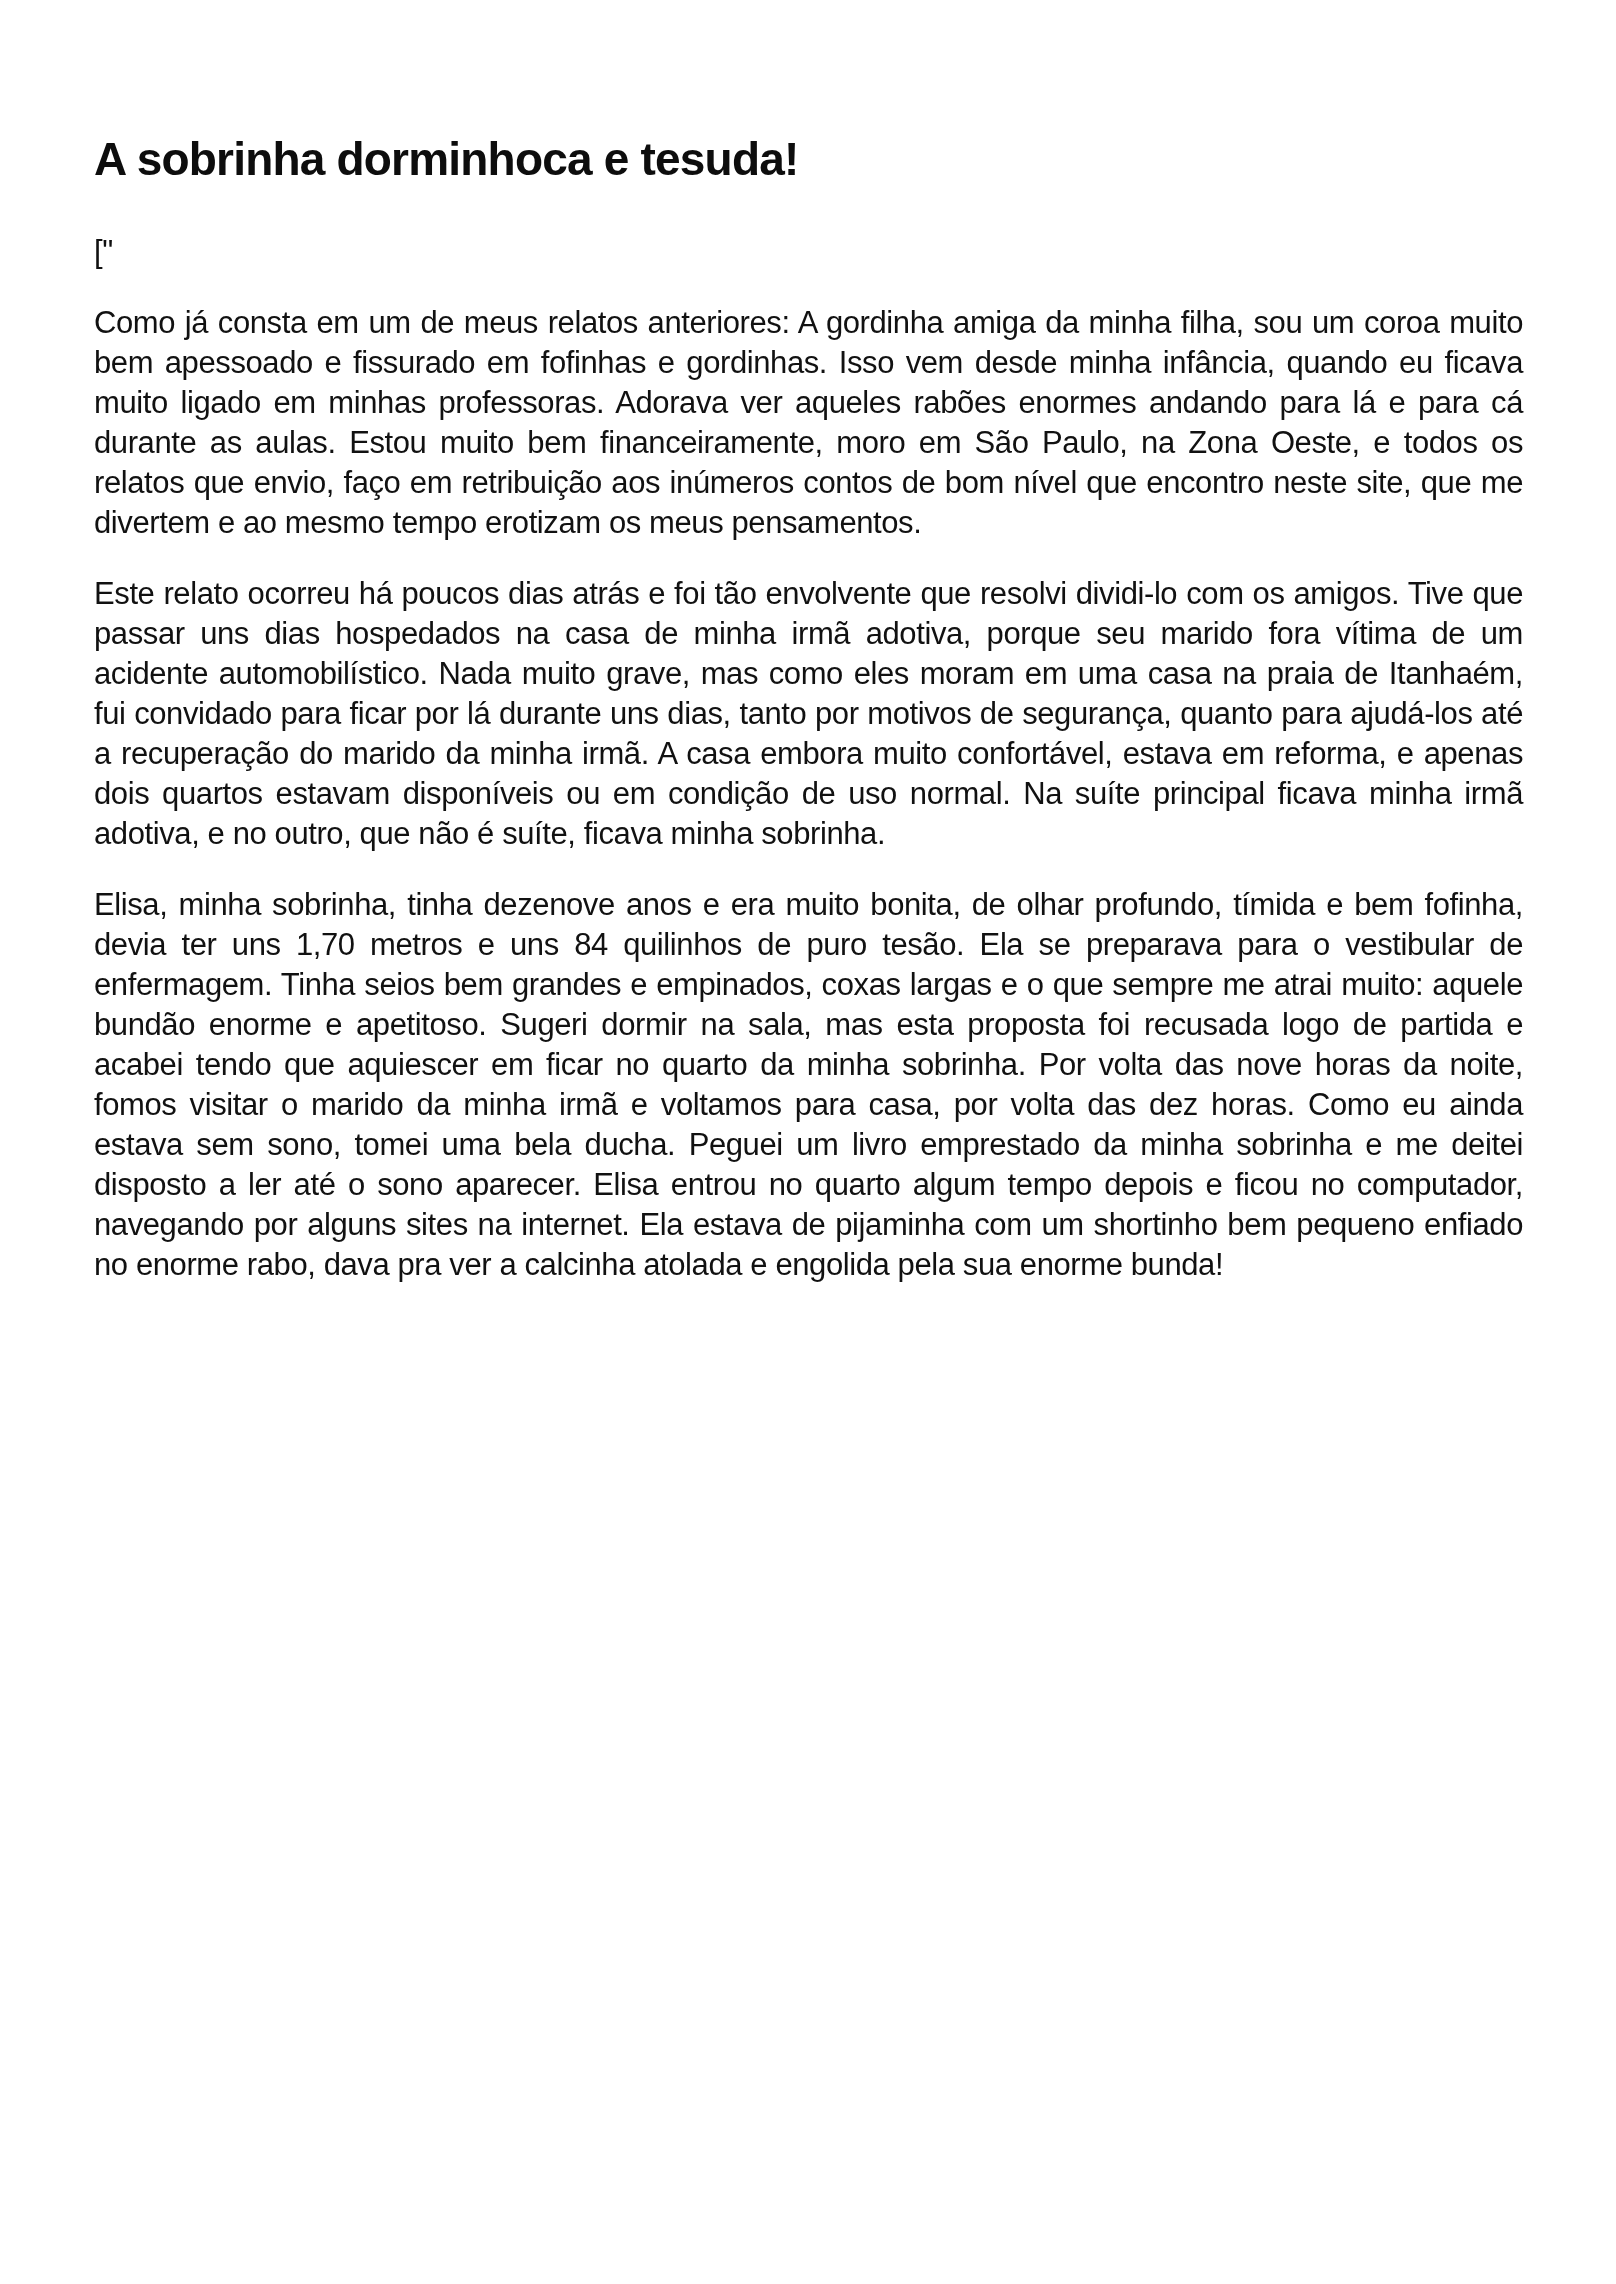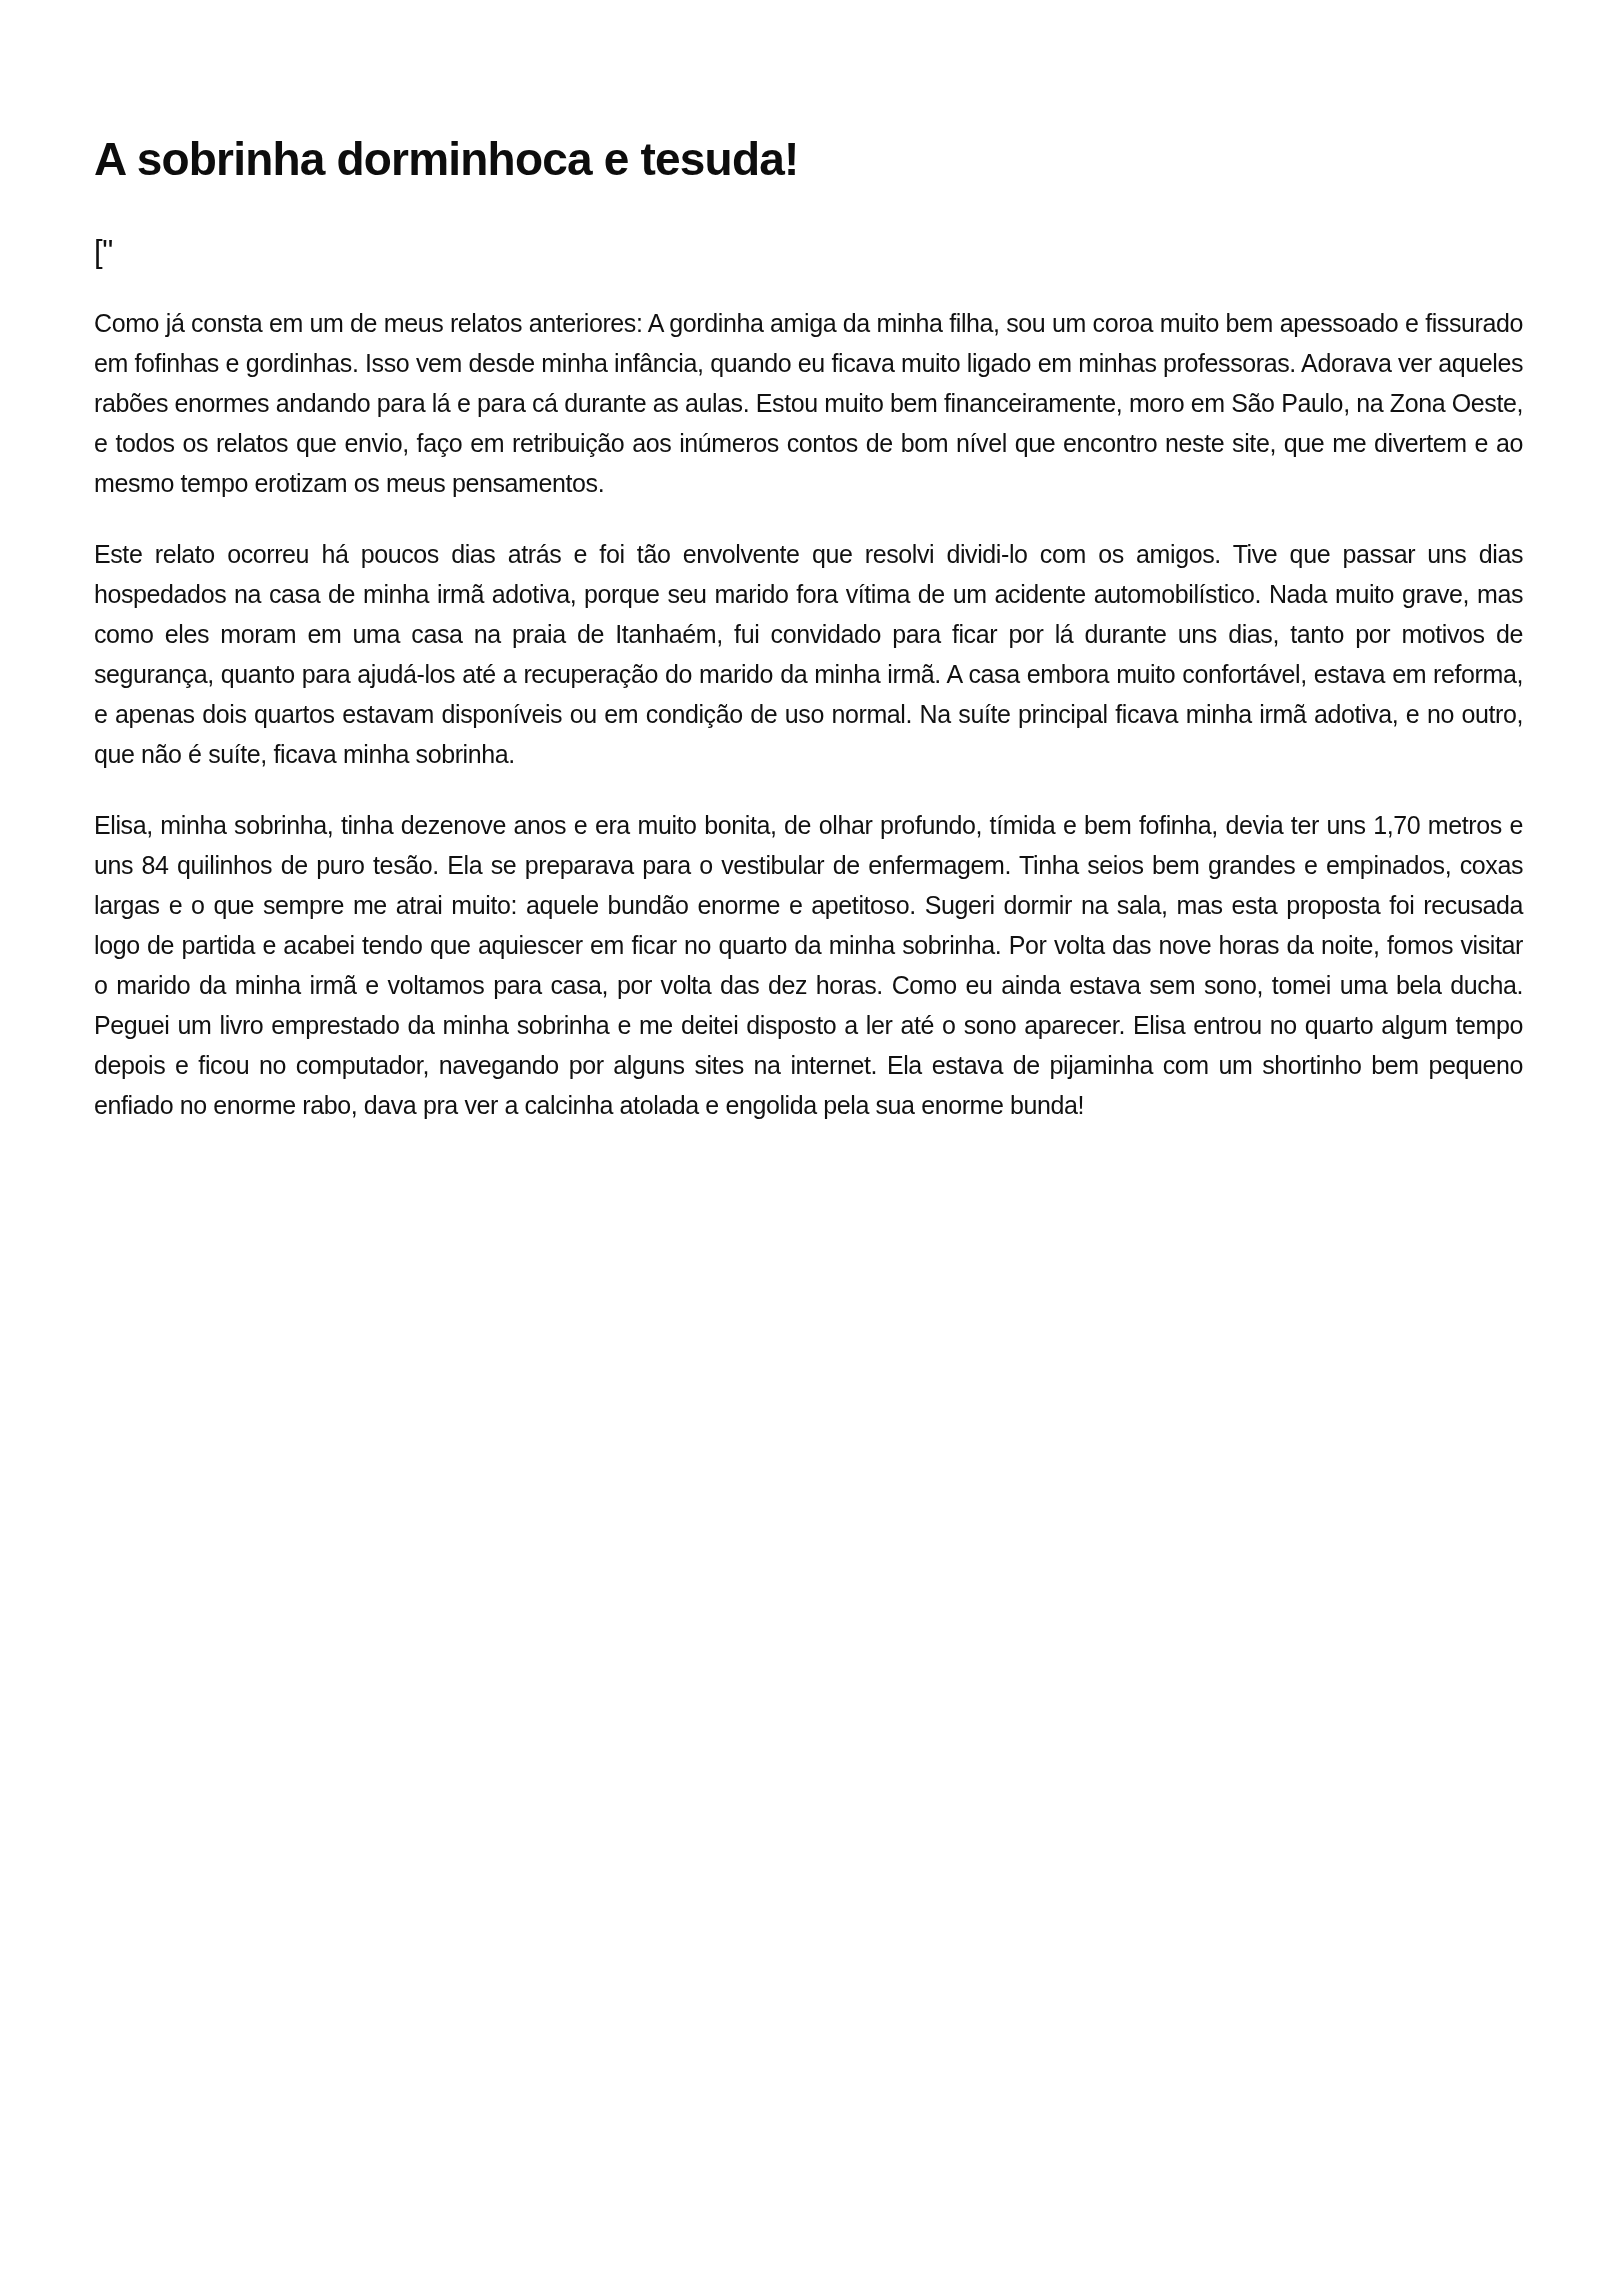--- a/index.html
+++ b/index.html
@@ -32,21 +32,21 @@
   }
   .opening-marker {
     margin: 47px 0 0 0;
     font-size: 31px;
     line-height: 40px;
     letter-spacing: -0.4px;
     color: #111111;
   }
   .story-paragraph {
     margin: 31px 0 0 0;
-    font-size: 25px;
+    font-size: 31px;
     line-height: 40px;
     letter-spacing: -0.4px;
     text-align: justify;
     color: #111111;
     font-stretch: 95%;
   }
 </style>
 </head>
 <body>
 

